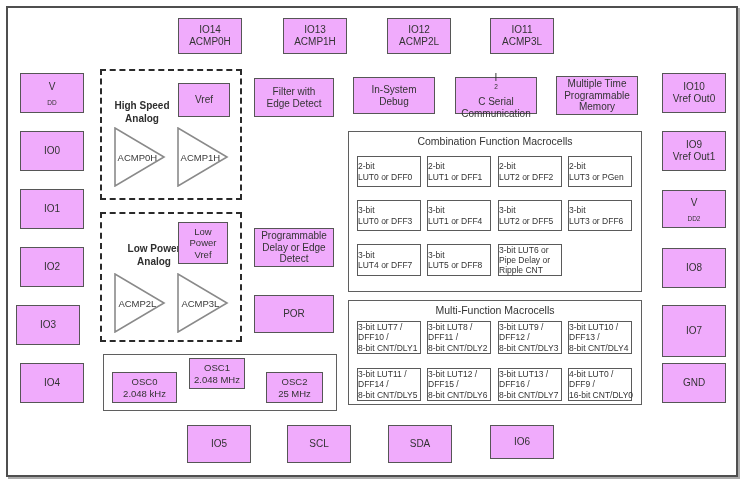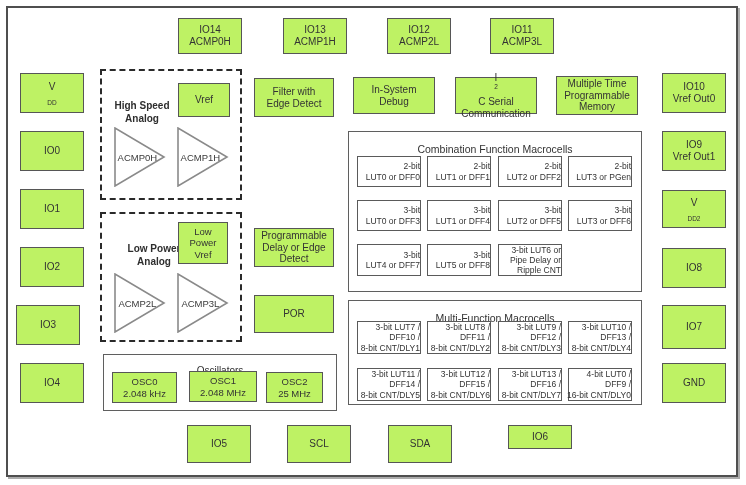--- a/index.html
+++ b/index.html
@@ -7,21 +7,21 @@
   .stage {
     position: relative; width: 746px; height: 485px;
     font-family: "Liberation Sans", sans-serif;
     color: #363636; background: #ffffff; overflow: hidden;
   }
   .frame {
     position: absolute; left: 6px; top: 6px; width: 732px; height: 471px;
     border: 2px solid #4f4f4f; box-shadow: 2px 2px 0 #ababab;
   }
   .pin {
-    position: absolute; border: 1.5px solid #565656; background: #bef264;
+    position: absolute; border: 1.5px solid #565656; background: #f0abfc;
     display: flex; flex-direction: column; align-items: center; justify-content: center;
     text-align: center; font-size: 10px; line-height: 1.2; color: #333;
   }
   .pin span { display: block; white-space: nowrap; }
   sub { font-size: 6.5px; line-height: 0; }
   sup { font-size: 6.5px; line-height: 0; }
   .dashed { position: absolute; border: 2px dashed #2a2a2a; background: transparent; }
   .dtitle {
     position: absolute; font-weight: bold; font-size: 10px; line-height: 1.25;
     text-align: center; color: #2e2e2e; margin-top: 20px;
@@ -30,25 +30,25 @@
   .tri { position: absolute; }
   .tri svg { position: absolute; left: 0; top: 0; }
   .tri .tlabel {
     position: absolute; left: 0; top: 0; width: 90%; height: 100%;
     display: flex; align-items: center; justify-content: center;
     font-size: 9.5px; white-space: nowrap; color: #3a3a3a;
   }
   .cont { position: absolute; border: 1.5px solid #5f5f5f; background: #fff; }
   .ctitle {
     position: absolute; top: 3px; left: 0; width: 100%;
-    text-align: center; font-size: 10.5px; color: #333; margin-top: 8px;
+    text-align: center; font-size: 10.5px; color: #333;
   }
   .cell {
     position: absolute; width: 64px; border: 1.4px solid #5a5a5a; background: #fff;
-    display: flex; flex-direction: column; align-items: flex-end; justify-content: center;
+    display: flex; flex-direction: column; align-items: flex-start; justify-content: center;
     text-align: center; font-size: 8.5px; line-height: 1.18; color: #333;
   }
   .cell span { display: block; white-space: nowrap; }
   .c0 { left: 8px; } .c1 { left: 78px; } .c2 { left: 149px; } .c3 { left: 219px; }
   .cr0 { top: 24px; height: 31px; } .cr1 { top: 68px; height: 31px; } .cr2 { top: 112px; height: 32px; }
   .mr0 { top: 20px; height: 33px; } .mr1 { top: 67px; height: 33px; }
   .osc { font-size: 9.5px; }
 </style>
 </head>
 <body>
@@ -99,37 +99,37 @@
   <div class="pin" style="left:662px;top:131px;width:64px;height:40px">
     <span>IO9</span>
     <span>Vref Out1</span>
   </div>
   <div class="pin" style="left:662px;top:190px;width:64px;height:38px">
     <span><span>V</span><sub>DD2</sub></span>
   </div>
   <div class="pin" style="left:662px;top:248px;width:64px;height:40px">
     <span>IO8</span>
   </div>
-  <div class="pin" style="left:662px;top:305px;width:64px;height:44px">
+  <div class="pin" style="left:662px;top:305px;width:64px;height:52px">
     <span>IO7</span>
   </div>
   <div class="pin" style="left:662px;top:363px;width:64px;height:40px">
     <span>GND</span>
   </div>
 
   <div class="pin" style="left:187px;top:425px;width:64px;height:38px">
     <span>IO5</span>
   </div>
   <div class="pin" style="left:388px;top:425px;width:64px;height:38px">
     <span>SDA</span>
   </div>
   <div class="pin" style="left:287px;top:425px;width:64px;height:38px">
     <span>SCL</span>
   </div>
-  <div class="pin" style="left:508px;top:425px;width:64px;height:24px">
+  <div class="pin" style="left:490px;top:425px;width:64px;height:34px">
     <span>IO6</span>
   </div>
 
   <div class="dashed" style="left:100px;top:69px;width:142px;height:131px">
     <div class="dtitle" style="left:4px;top:9px;width:72px">
       <span>High Speed</span>
       <span>Analog</span>
     </div>
     <div class="pin" style="left:76px;top:12px;width:52px;height:34px">
       <span>Vref</span>
@@ -291,21 +291,21 @@
         <span>16-bit CNT/DLY0</span>
       </div>
   </div>
 
   <div class="cont" style="left:103px;top:354px;width:234px;height:57px">
     <div class="ctitle" style="top:2px;font-size:10px">Oscillators</div>
     <div class="pin osc" style="left:8px;top:17px;width:65px;height:31px">
       <span>OSC0</span>
       <span>2.048 kHz</span>
     </div>
-    <div class="pin osc" style="left:85px;top:16px;width:68px;height:31px">
+    <div class="pin osc" style="left:85px;top:3px;width:56px;height:31px">
       <span>OSC1</span>
       <span>2.048 MHz</span>
     </div>
     <div class="pin osc" style="left:162px;top:17px;width:57px;height:31px">
       <span>OSC2</span>
       <span>25 MHz</span>
     </div>
   </div>
 </div>
 

